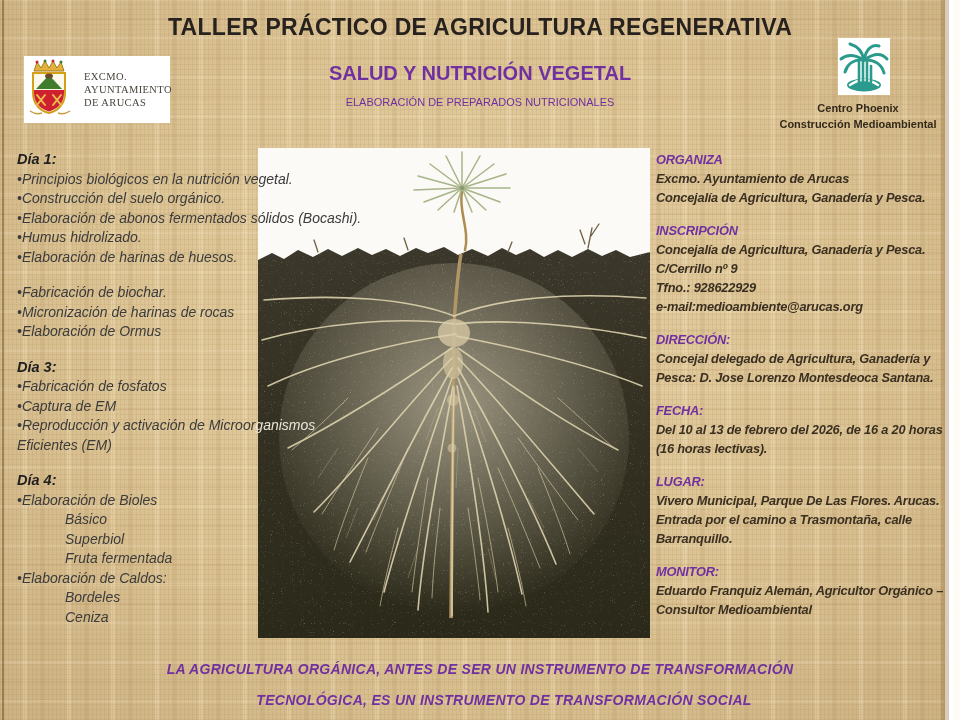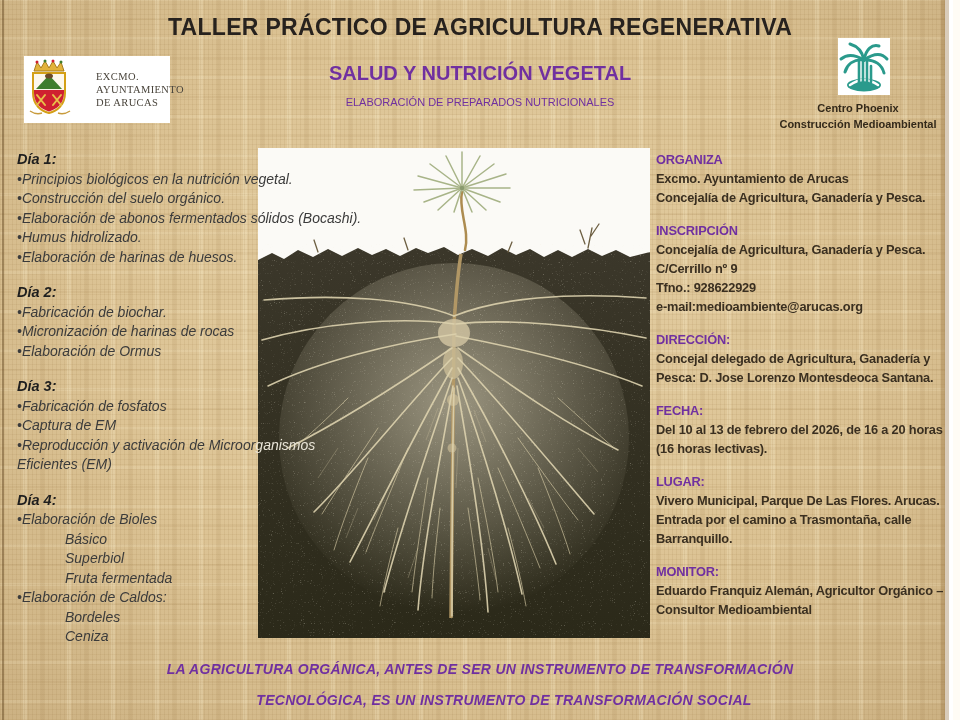--- a/index.html
+++ b/index.html
@@ -25,40 +25,40 @@
     font-size:23px;font-weight:bold;letter-spacing:0.3px;color:#27221e;}
   .subtitle1{position:absolute;left:0;top:62px;width:960px;text-align:center;
     font-size:20px;font-weight:bold;color:#7030a0;}
   .subtitle2{position:absolute;left:0;top:96px;width:960px;text-align:center;
     font-size:11px;font-weight:normal;color:#7030a0;}
 
   
   .arucas-box{position:absolute;left:24px;top:56px;width:146px;height:67px;background:#ffffff;
     display:flex;align-items:center;}
   .arucas-text{font-family:"Liberation Serif","DejaVu Serif",serif;font-size:10.5px;line-height:13px;
-    color:#4a453c;letter-spacing:0.4px;margin-left:20px;}
+    color:#4a453c;letter-spacing:0.4px;margin-left:8px;}
   .phoenix-box{position:absolute;left:838px;top:38px;width:52px;height:57px;background:#ffffff;}
   .phoenix-text{position:absolute;left:760px;top:100px;width:196px;text-align:center;
     font-size:11px;font-weight:bold;color:#33291a;line-height:16px;}
 
   
   .program{position:absolute;left:17px;top:150px;width:300px;z-index:3;font-style:italic;}
   .day{margin-bottom:16px;}
   .day-heading{font-size:14.5px;font-weight:bold;color:#1f1f1f;line-height:19.5px;}
   .day-item{font-size:14px;color:#3b3b3b;line-height:19.5px;white-space:nowrap;}
   .day-item .on-photo{color:#e9e5d8;}
   .day-item.sub{padding-left:48px;}
 
   
   .photo{position:absolute;left:258px;top:148px;width:392px;height:490px;z-index:1;}
 
   
   .info{position:absolute;left:656px;top:150px;width:302px;z-index:3;
     font-size:12.8px;font-weight:bold;letter-spacing:-0.2px;color:#3a2f20;line-height:19px;}
-  .info-section{margin-bottom:14px;}
+  .info-section{margin-bottom:14px;font-style:italic;}
   .info-head{color:#7030a0;}
 
   
   .footer-line1,.footer-line2{position:absolute;left:0;width:960px;text-align:center;
     font-size:14px;font-weight:bold;font-style:italic;color:#7030a0;letter-spacing:0.3px;}
   .footer-line1{top:661px;}
   .footer-line2{top:692px;margin-left:24px;}
 </style>
 </head>
 <body>
@@ -225,21 +225,20 @@
   <div class="program">
     <div class="day">
       <div class="day-heading">Día 1:</div>
       <div class="day-item">•Principios biológicos en la nutrición vegetal.</div>
       <div class="day-item">•Construcción del suelo orgánico.</div>
       <div class="day-item">•Elaboración de abonos fermentados sólidos (Bocashi).</div>
       <div class="day-item">•Humus hidrolizado.</div>
       <div class="day-item">•Elaboración de harinas de huesos.</div>
     </div>
     <div class="day">
-      <div class="day-heading">Día 2:</div>
       <div class="day-item">•Fabricación de biochar.</div>
       <div class="day-item">•Micronización  de harinas de rocas</div>
       <div class="day-item">•Elaboración de Ormus</div>
     </div>
     <div class="day">
       <div class="day-heading">Día 3:</div>
       <div class="day-item">•Fabricación de fosfatos</div>
       <div class="day-item">•Captura de EM</div>
       <div class="day-item"><span>•Reproducción y activación de Microor</span><span class="on-photo">ganismos</span></div>
       <div class="day-item">Eficientes (EM)</div>

